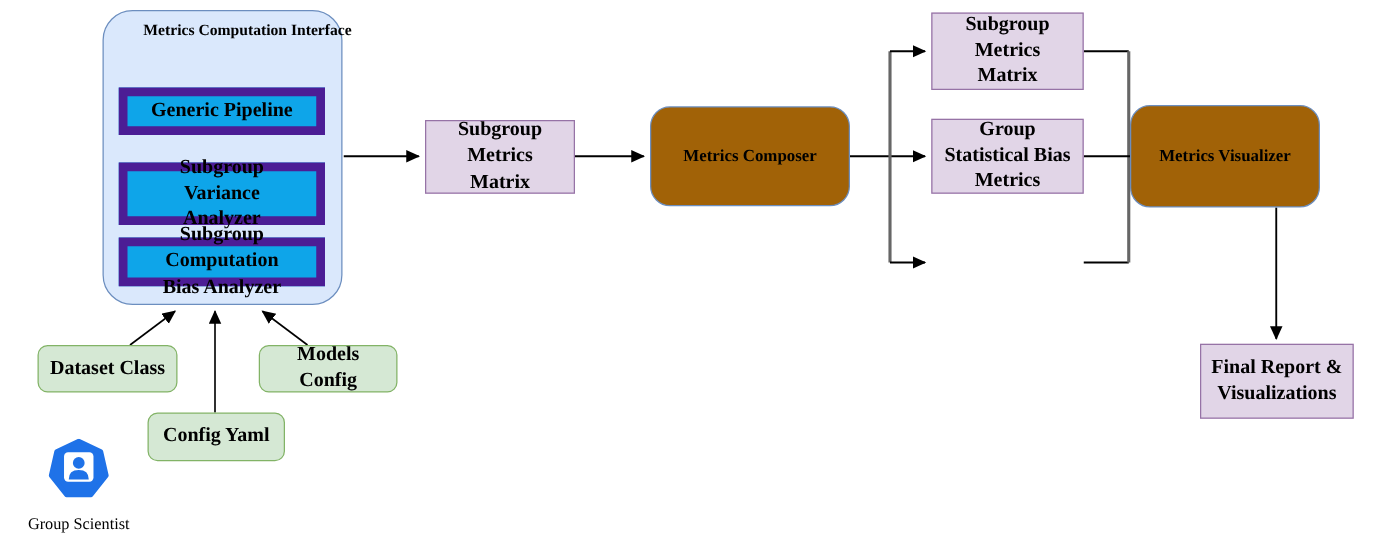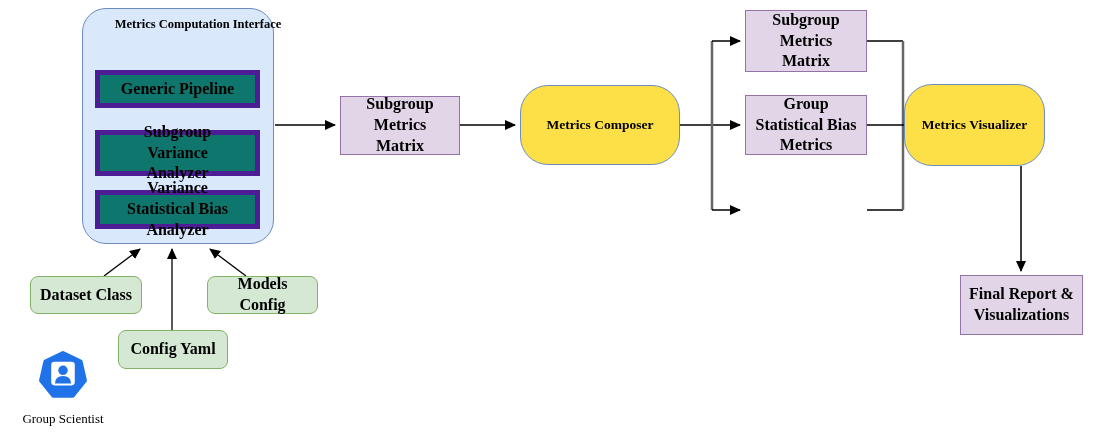--- a/index.html
+++ b/index.html
@@ -17,43 +17,43 @@
     display:flex;
     align-items:center;
     justify-content:center;
     text-align:center;
     font-weight:bold;
     font-size:16px;
     line-height:1.3;
     padding:2px 8px;
   }
   .blue-rounded{
-    background:#fde047;
+    background:#a16207;
     border:1px solid #6c8ebf;
-    border-radius:28px;
+    border-radius:16px;
     font-size:13.5px;
   }
   .container-box{
     background:#dae8fc;
     border:1px solid #6c8ebf;
     border-radius:24px;
   }
   .container-title{
     position:absolute;
     left:0;right:0;
     top:16px;
     text-align:center;
     font-weight:bold;
     font-size:12.5px;
     line-height:1.3;
     padding:0 20px;
   }
   .gray-inner{
-    background:#0f766e;
-    border:5px solid #4c1d95;
+    background:#0ea5e9;
+    border:7px solid #4c1d95;
   }
   .green-rounded{
     background:#d5e8d4;
     border:1px solid #82b366;
     border-radius:8px;
   }
   .purple-box{
     background:#e1d5e7;
     border:1px solid #9673a6;
   }
@@ -101,36 +101,36 @@
 
     <line x1="104" y1="276" x2="140" y2="249" stroke="#000" stroke-width="1.3" marker-end="url(#arrow)"></line>
     <line x1="172" y1="330" x2="172" y2="249" stroke="#000" stroke-width="1.3" marker-end="url(#arrow)"></line>
     <line x1="246" y1="276" x2="210" y2="249" stroke="#000" stroke-width="1.3" marker-end="url(#arrow)"></line>
   </svg>
 
   <div class="node container-box" style="left:82px;top:8px;width:192px;height:236px;"></div>
   <div class="container-title" style="left:82px;width:192px;right:auto;">Metrics Computation Interface</div>
   <div class="node gray-inner" style="left:95px;top:70px;width:165px;height:38px;padding:2px 14px;">Generic Pipeline</div>
   <div class="node gray-inner" style="left:95px;top:130px;width:165px;height:39px;padding:18px 26px;">Subgroup Variance Analyzer</div>
-  <div class="node gray-inner" style="left:95px;top:190px;width:165px;height:39px;padding:2px 26px;">Variance Statistical Bias Analyzer</div>
+  <div class="node gray-inner" style="left:95px;top:190px;width:165px;height:39px;padding:2px 26px;">Subgroup Computation Bias Analyzer</div>
 
   <div class="node green-rounded" style="left:30px;top:276px;width:112px;height:38px;text-align:center;">Dataset Class</div>
   <div class="node green-rounded" style="left:118px;top:330px;width:110px;height:39px;">Config Yaml</div>
   <div class="node green-rounded" style="left:207px;top:276px;width:111px;height:38px;">Models Config</div>
 
   <svg style="position:absolute;left:38px;top:351px;" width="50" height="49" viewBox="0 0 52 52">
     <polygon points="26,2 44.8,11 49.4,31.3 36.4,47.6 15.6,47.6 2.6,31.3 7.2,11" fill="#1f72e8" stroke="#1f72e8" stroke-width="4" stroke-linejoin="round"></polygon>
     <rect x="13.5" y="11.5" width="25" height="25" rx="3.5" fill="#ffffff"></rect>
     <circle cx="26" cy="20.5" r="5" fill="#1f72e8"></circle>
     <path d="M17.5 34.5 q0 -8 8.5 -8 q8.5 0 8.5 8 z" fill="#1f72e8"></path>
   </svg>
   <div class="actor-label" style="left:18px;top:411px;width:90px;">Group Scientist</div>
 
   <div class="node purple-box" style="left:340px;top:96px;width:120px;height:59px;">Subgroup Metrics Matrix</div>
   <div class="node blue-rounded" style="left:520px;top:85px;width:160px;height:80px;">Metrics Composer</div>
 
   <div class="node purple-box" style="left:745px;top:10px;width:122px;height:62px;">Subgroup Metrics Matrix</div>
   <div class="node purple-box" style="left:745px;top:95px;width:122px;height:60px;">Group Statistical Bias Metrics</div>
 
-  <div class="node blue-rounded" style="left:904px;top:84px;width:141px;height:82px;">Metrics Visualizer</div>
+  <div class="node blue-rounded" style="left:904px;top:84px;width:152px;height:82px;">Metrics Visualizer</div>
   <div class="node purple-box" style="left:960px;top:275px;width:123px;height:60px;">Final Report &amp; Visualizations</div>
 
 </div>
 
 </body></html>

